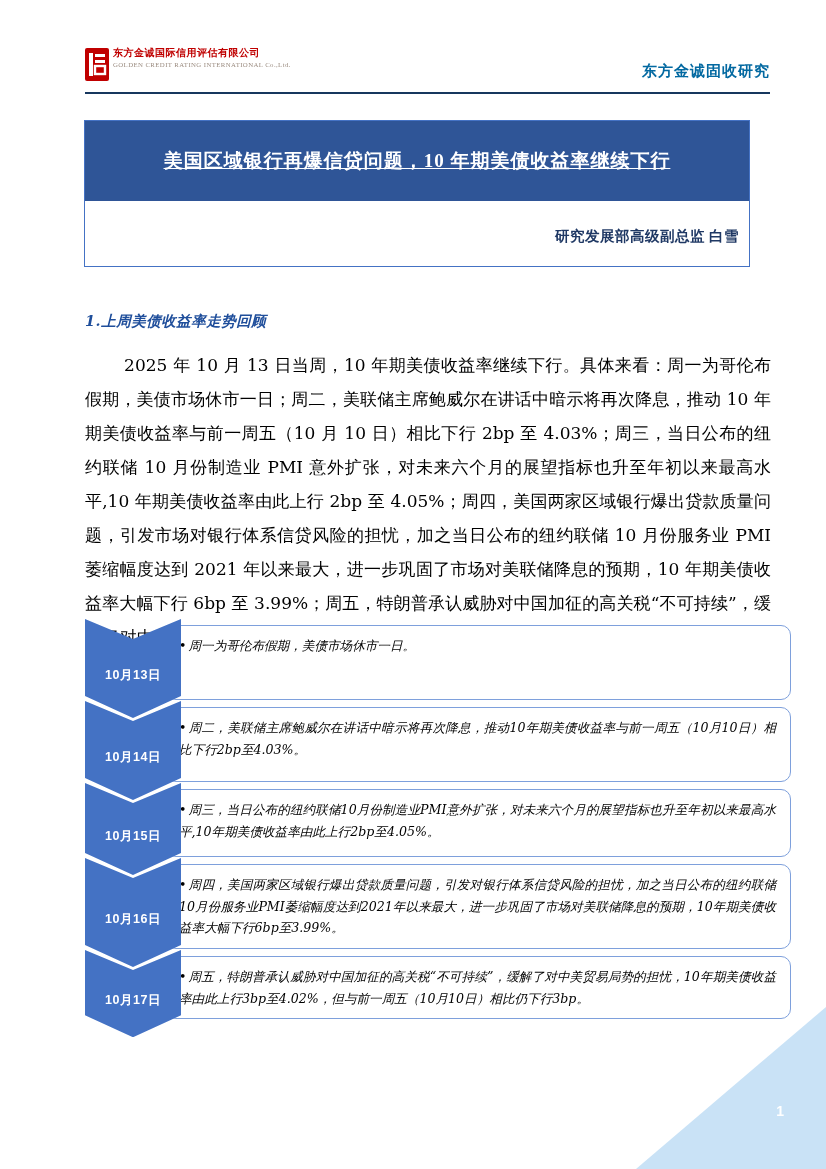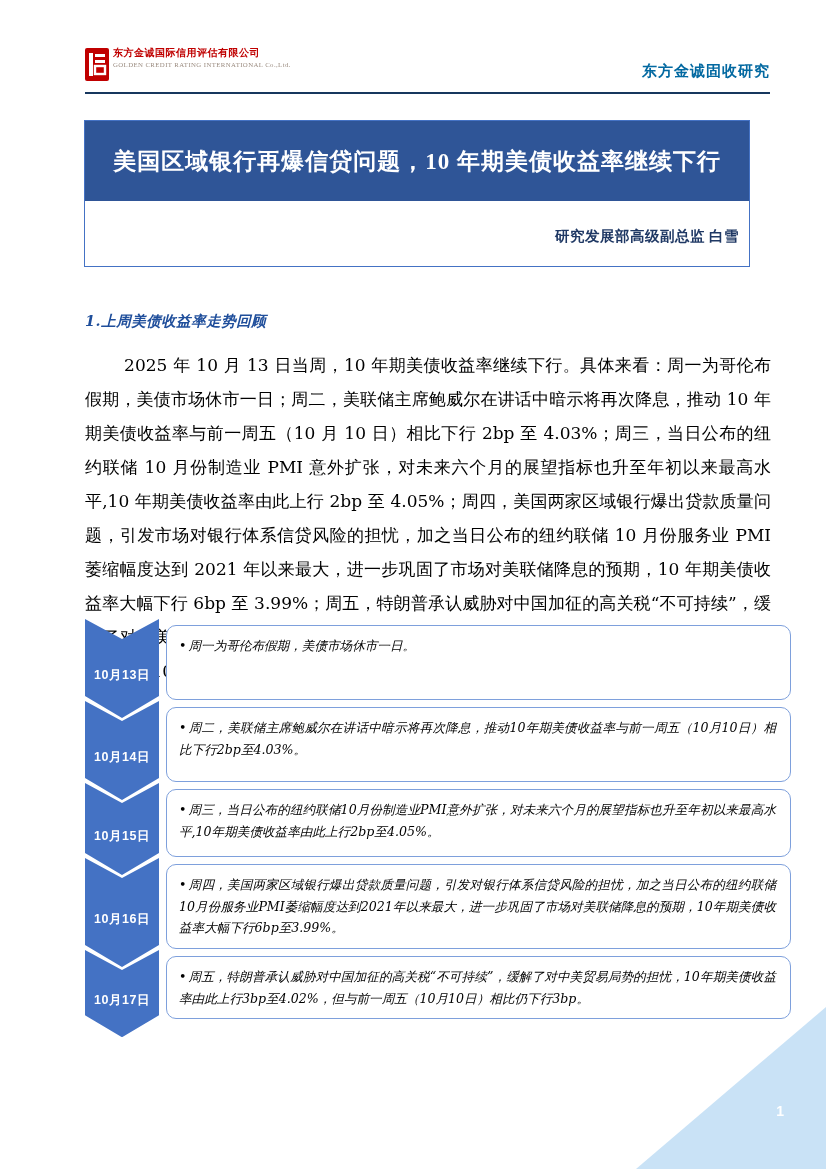--- a/index.html
+++ b/index.html
@@ -17,21 +17,21 @@
   .logo-seal { width:24px; height:36px; flex:0 0 auto; }
   .brand-text { line-height:1.05; }
   .company-cn { color:#c00000; font-weight:bold; font-size:10px; letter-spacing:0.5px; font-family:"Liberation Serif", serif; }
   .company-en { color:#9b8c80; font-size:6.8px; letter-spacing:0.4px; margin-top:2px; font-family:"Liberation Serif", serif; }
   .pub-title { color:#0369a1; font-weight:bold; font-size:15px; margin-top:14px; letter-spacing:1px; }
   .header-rule { margin-top:8px; height:2px; background:#17375e; }
 
   
   .title-box { position:absolute; top:120px; left:84px; width:666px; border:1.5px solid #4472c4; }
   .title-band { background:#2f5597; min-height:80px; display:flex; align-items:center; justify-content:center; padding:10px 24px; }
-  .title-band .doc-title { color:#ffffff; font-weight:bold; font-size:23px; letter-spacing:1px; text-align:center; font-family:"Liberation Serif", serif; }
+  .title-band .doc-title { color:#ffffff; font-weight:bold; font-size:19px; letter-spacing:1px; text-align:center; font-family:"Liberation Serif", serif;text-decoration:underline; }
   .title-sub { background:#ffffff; padding:14px 10px 20px 10px; text-align:right; }
   .subtitle { color:#1f3864; font-weight:bold; font-size:15px; letter-spacing:0.5px; font-family:"Liberation Serif", serif; }
   .author { color:#1f3864; font-weight:bold; font-size:14.5px; margin-top:12px; letter-spacing:0.5px; font-family:"Liberation Serif", serif; }
 
   
   .section-heading {
     position:absolute; top:312px; left:85px;
     color:#1f4e9b; font-weight:bold; font-size:14.5px; font-style:italic;
     font-family:"DejaVu Serif", serif; letter-spacing:0.5px;
   }
@@ -39,21 +39,21 @@
     position:absolute; top:348px; left:85px; width:686px;
     font-family:"DejaVu Serif", serif; 
     font-size:17px; line-height:34px; text-align:justify; text-indent:2.3em;
     color:#000;
   }
 
   
   .timeline { position:absolute; top:625px; left:85px; width:706px; }
   .tl-row { position:relative; padding-left:81px; margin-bottom:7px; }
   .tl-chevron {
-    position:absolute; left:0; top:-6px; width:74px; height:calc(100% + 24px);
+    position:absolute; left:0; top:-6px; width:96px; height:calc(100% + 24px);
     background:#4472c4;
     clip-path:polygon(0 0, 50% 20px, 100% 0, 100% calc(100% - 22px), 50% 100%, 0 calc(100% - 22px));
     display:flex; align-items:center; justify-content:center;
   }
   .tl-date { color:#ffffff; font-weight:bold; font-size:12.5px; letter-spacing:0.5px; padding-top:14px; }
   .tl-box {
     border:1.5px solid #7ea0dc; border-radius:10px; background:#ffffff;
     min-height:100%; padding:9px 14px 9px 12px;
     font-family:"DejaVu Serif", serif; font-style:italic;
     font-size:12.6px; line-height:1.72; text-align:justify; color:#000;

